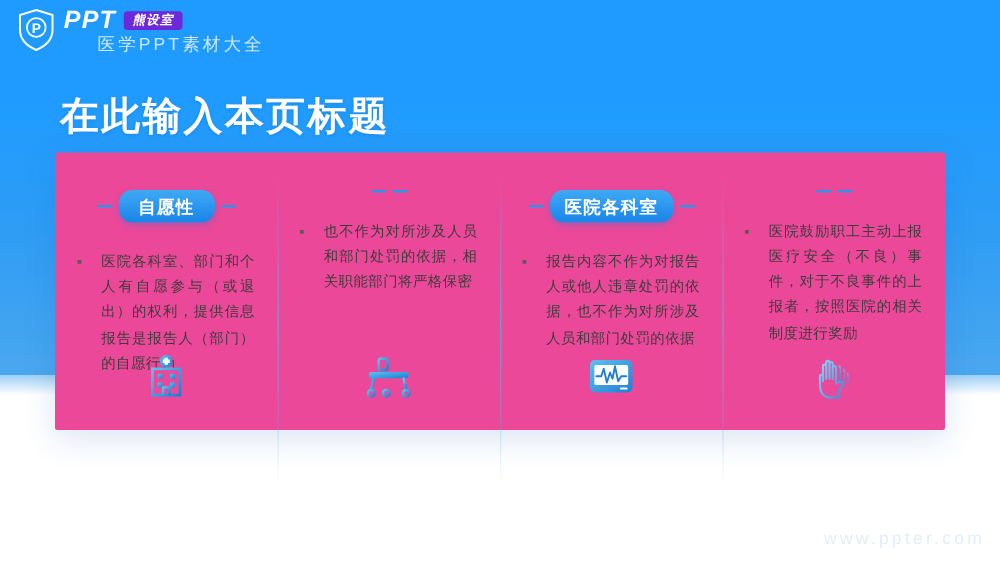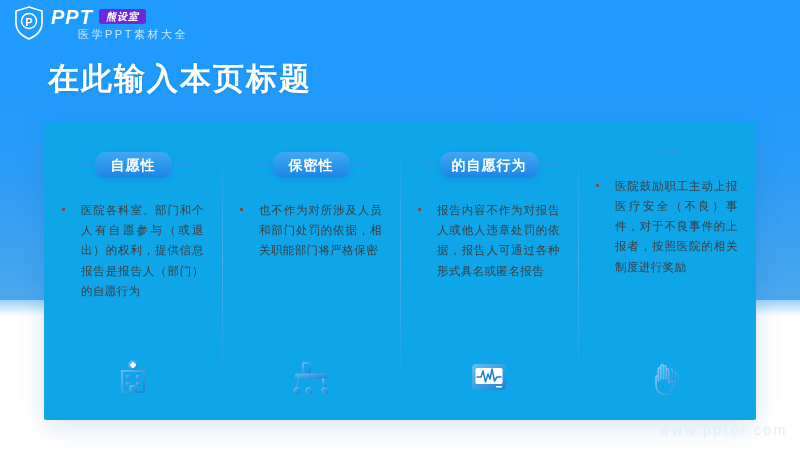--- a/index.html
+++ b/index.html
@@ -36,33 +36,33 @@
     font-size:20px; font-weight:bold; color:#ffffff;
     letter-spacing:1px; line-height:1; font-style:italic;
     font-family:"Liberation Sans",sans-serif;
   }
   .red-badge {
     background:#6d28d9; color:#ffffff; font-size:10px; font-weight:bold;
     padding:2px 7px 2px 7px; border-radius:3px; line-height:1.1;
     letter-spacing:1px; font-style:italic;
   }
   .logo-sub {
-    font-size:11px; color:#cfe8ff; letter-spacing:2.5px; line-height:1;padding-left:27px;
+    font-size:14px; color:#cfe8ff; letter-spacing:2.5px; line-height:1;padding-left:27px;
   }
   
   .page-title {
-    position:absolute; left:48px; top:60px; z-index:6;
+    position:absolute; left:48px; top:74px; z-index:6;
     font-size:31px; font-weight:bold; color:#ffffff;
     letter-spacing:2px; line-height:1.25;
     text-shadow:0 1px 3px rgba(0,60,140,.18);
   }
   
   .card {
-    position:absolute; left:44px; top:122px; width:712px; height:298px;
-    background:#0ea5e9; border-radius:2px;
+    position:absolute; left:44px; top:122px; width:712px; height:222px;
+    background:#ec4899; border-radius:2px;
     box-shadow:0 6px 26px rgba(20,90,170,.16);
     z-index:5; display:flex;
   }
   .col {
     position:relative; flex:1 1 25%;
     display:flex; flex-direction:column; align-items:center;
     padding:30px 8px 0 8px;
   }
   .col + .col::before {
     content:""; position:absolute; left:0; top:18px;
@@ -169,21 +169,20 @@
           <rect x="20" y="22" width="4" height="4" fill="url(#g1)"></rect>
           <path d="M14.5 32 V26 H19.5 V32" fill="none" stroke="url(#g1)" stroke-width="2"></path>
           <path d="M2 33 H32" stroke="url(#g1)" stroke-width="2.2" stroke-linecap="round"></path>
         </svg>
       </div>
     </div>
 
     <div class="col">
       <div class="pill-wrap">
         <span class="dash"></span>
-        <span class="pill">保密性</span>
         <span class="dash"></span>
       </div>
       <div class="body-row">
         <span class="bullet"></span>
         <div class="body-text">也不作为对所涉及人员和部门处罚的依据，相关职能部门将严格保密</div>
       </div>
       <div class="icon-slot">
         <svg width="40" height="34" viewBox="0 0 40 34">
           <defs>
             <linearGradient id="g2" x1="0" y1="0" x2="1" y2="1">
@@ -200,26 +199,26 @@
           <circle cx="6" cy="29.5" r="2.6" fill="none" stroke="url(#g2)" stroke-width="2"></circle>
           <circle cx="18" cy="29.5" r="2.6" fill="none" stroke="url(#g2)" stroke-width="2"></circle>
           <circle cx="34" cy="29.5" r="2.6" fill="none" stroke="url(#g2)" stroke-width="2"></circle>
         </svg>
       </div>
     </div>
 
     <div class="col">
       <div class="pill-wrap">
         <span class="dash"></span>
-        <span class="pill wide">的自愿行为</span>
-        <span class="dash"></span>
-      </div>
-      <div class="body-row">
-        <span class="bullet"></span>
-        <div class="body-text">报告内容不作为对报告人或他人违章处罚的依据，报告人可通过各种形式具名或匿名报告</div>
+        <span class="pill wide">医院各科室</span>
+        <span class="dash"></span>
+      </div>
+      <div class="body-row">
+        <span class="bullet"></span>
+        <div class="body-text">报告内容不作为对报告人或他人违章处罚的依据，也不作为对所涉及人员和部门处罚的依据</div>
       </div>
       <div class="icon-slot">
         <svg width="40" height="34" viewBox="0 0 40 34">
           <defs>
             <linearGradient id="g3" x1="0" y1="0" x2="1" y2="1">
               <stop offset="0%" stop-color="#5fc0f0"></stop>
               <stop offset="100%" stop-color="#1f7fd4"></stop>
             </linearGradient>
           </defs>
           <rect x="3" y="3" width="34" height="26" rx="4" fill="url(#g3)"></rect>

